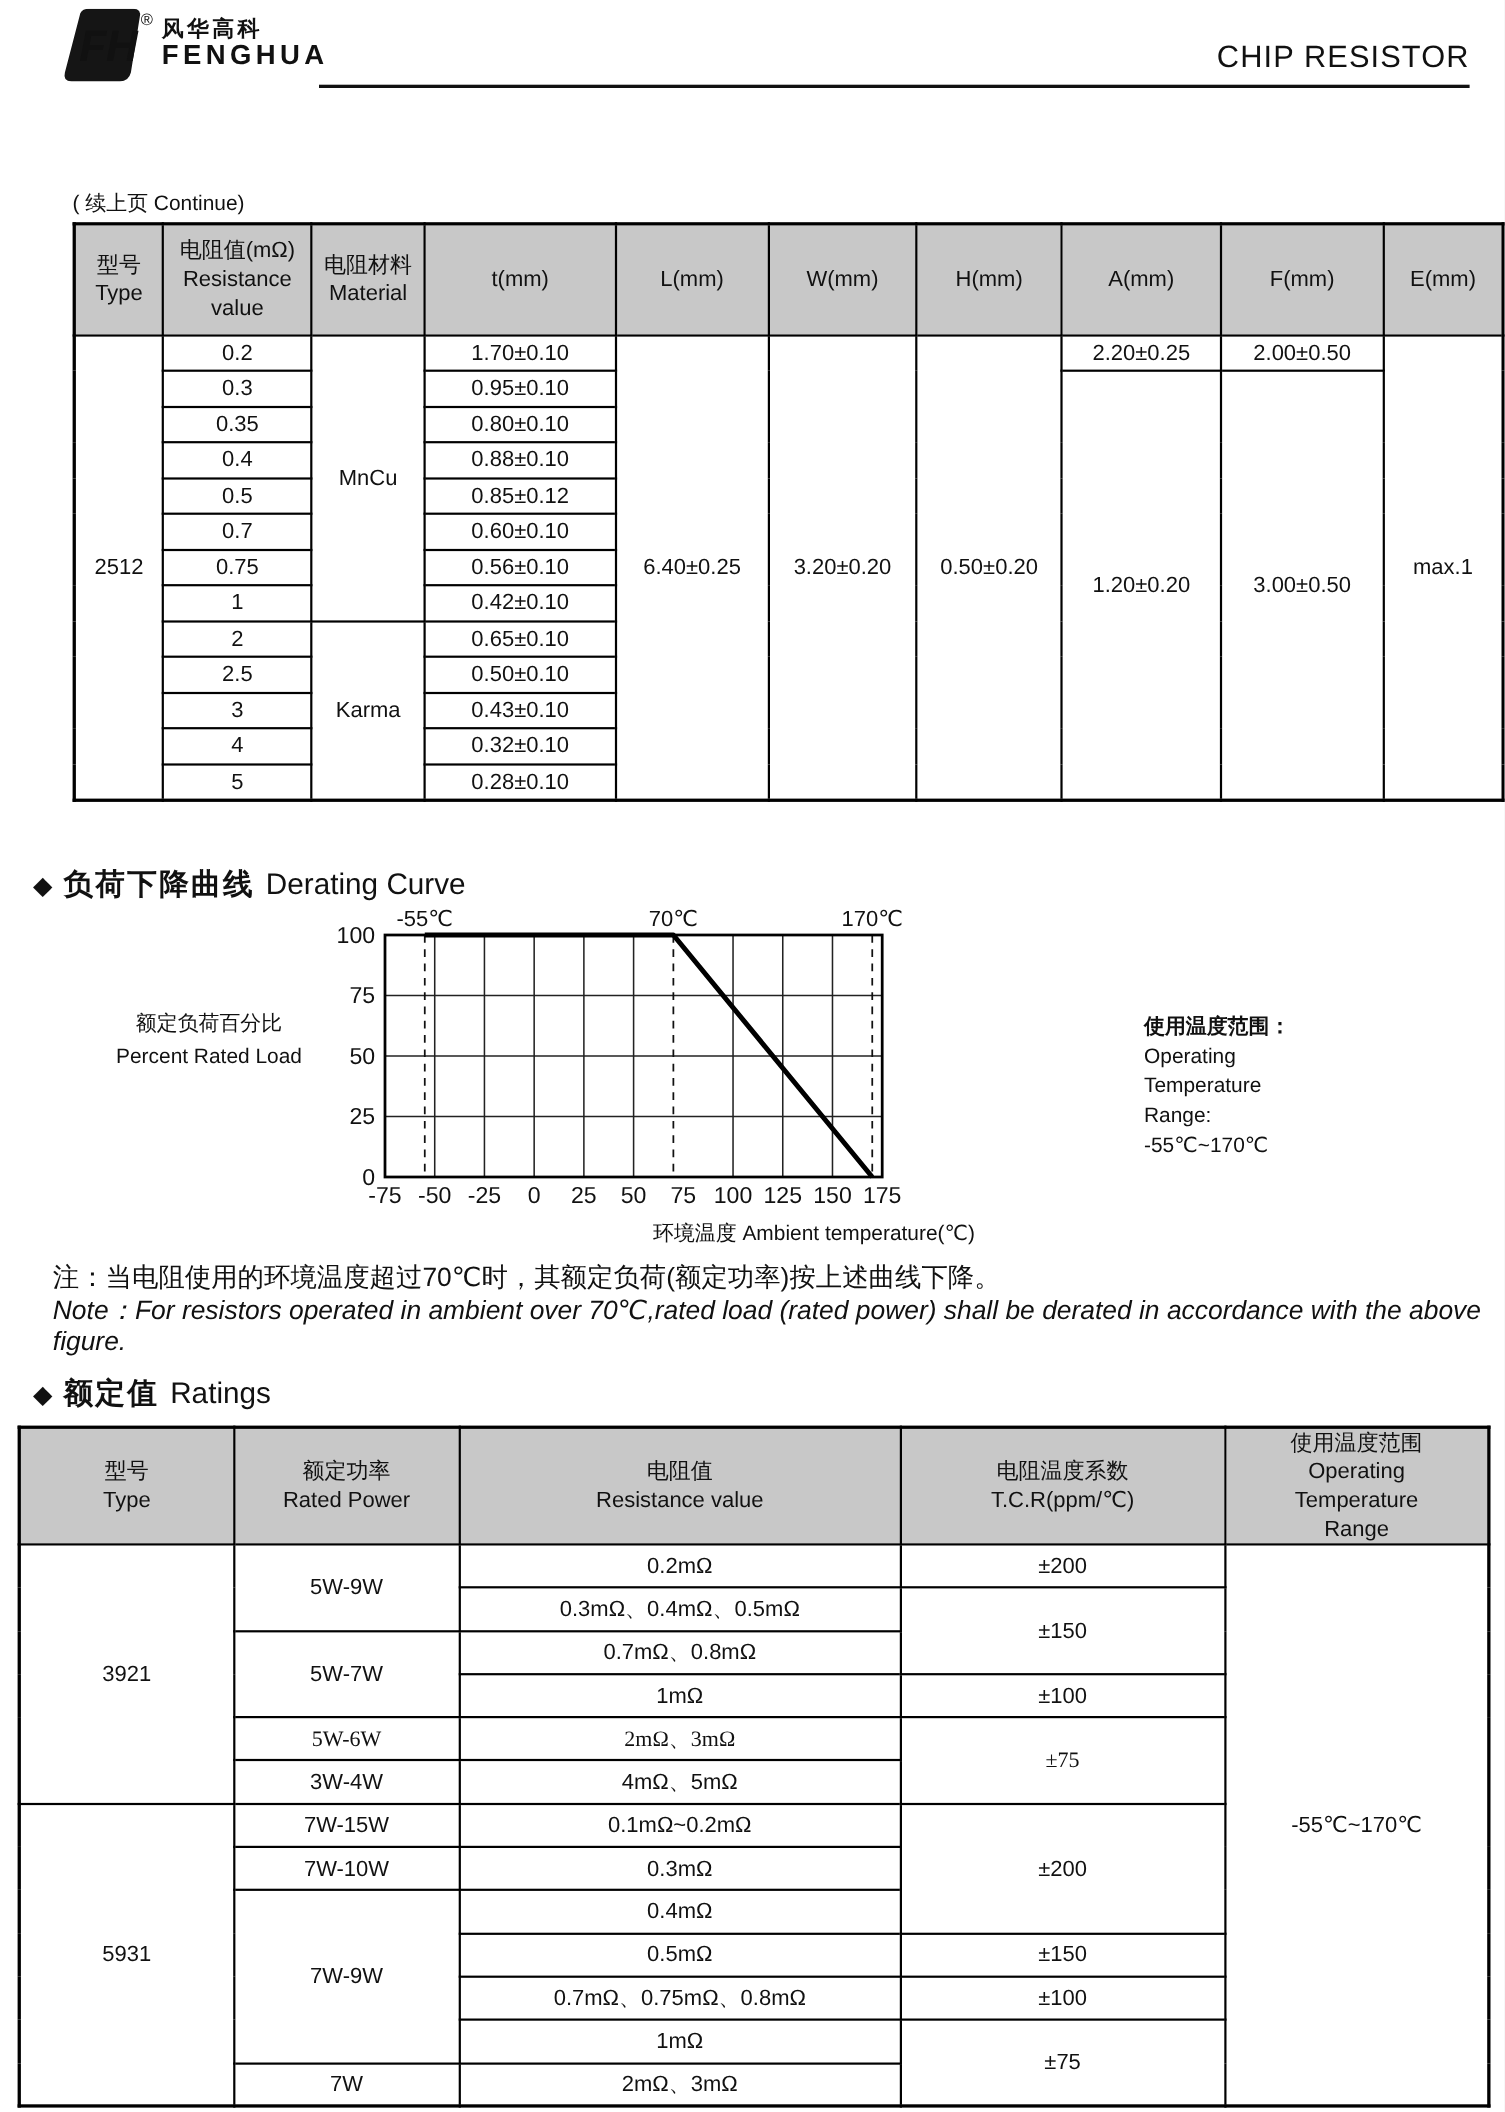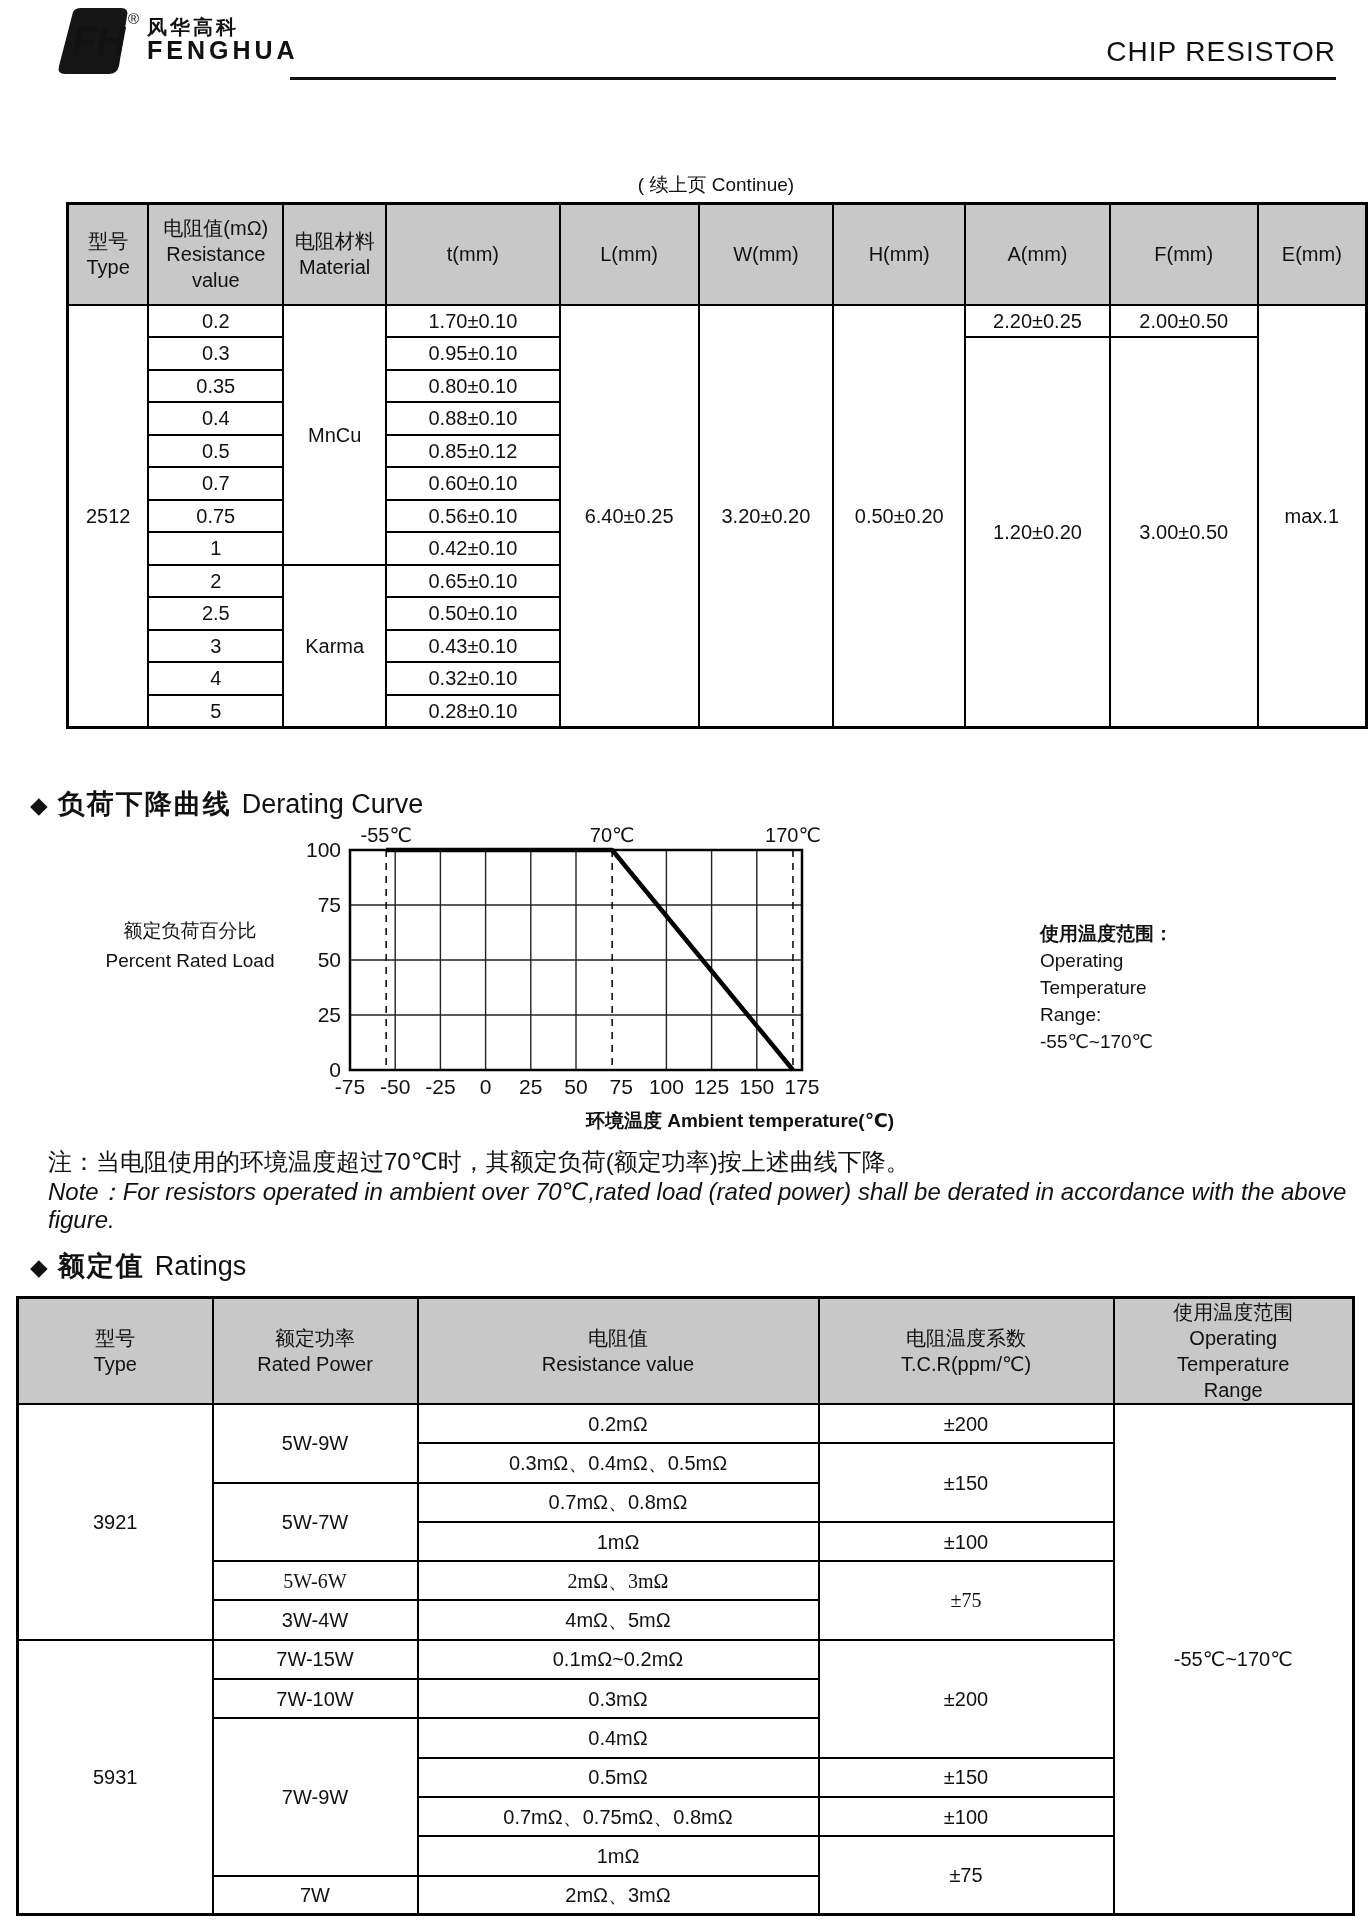--- a/index.html
+++ b/index.html
@@ -7,21 +7,21 @@
         font-family:"Liberation Sans","DejaVu Sans",sans-serif;color:#111;overflow:hidden;}
   .abs{position:absolute;}
 
   
   .brand-cn{font-size:20px;font-weight:bold;letter-spacing:3px;line-height:1.0;}
   .brand-en{font-size:25px;font-weight:bold;letter-spacing:4px;line-height:1.1;}
   .reg{font-size:15px;}
   .doc-title{font-size:28px;letter-spacing:1px;}
   .rule{background:#111;height:3px;}
 
-  .continue{font-size:19px;text-align:center;}
+  .continue{font-size:19px;text-align:left;}
 
   
   table.grid{border-collapse:collapse;table-layout:fixed;border:3px solid #000;}
   table.grid th,table.grid td{border:2px solid #000;text-align:center;vertical-align:middle;
       padding:0 2px;line-height:1.3;overflow:hidden;}
   table.grid th{background:#c8c8c8;font-weight:400;white-space:pre-line;font-size:20px;color:#111;}
   table.grid td{font-size:20px;color:#111;white-space:pre-line;}
 
   .section-head{font-size:27px;white-space:nowrap;}
   .section-head .dia{font-size:23px;margin-right:10px;}
@@ -211,21 +211,21 @@
     </svg>
 
   <div class="abs op-range" style="left:1040px;top:920px;">
     <div class="b">使用温度范围：</div>
     <div>Operating</div>
     <div>Temperature</div>
     <div>Range:</div>
     <div>-55℃~170℃</div>
   </div>
 
-  <div class="abs xlabel" style="left:420px;top:1108px;font-weight:bold;">环境温度 Ambient temperature(℃)</div>
+  <div class="abs xlabel" style="left:420px;top:1108px;">环境温度 Ambient temperature(℃)</div>
 
   <div class="abs note cjk" style="left:48px;top:1148px;width:1290px;">注：当电阻使用的环境温度超过70℃时，其额定负荷(额定功率)按上述曲线下降。</div>
   <div class="abs note" style="left:48px;top:1178px;width:1300px;font-style:italic;">Note：For resistors operated in ambient over 70℃,rated load (rated power) shall be derated in accordance with the above figure.</div>
 
   <div class="abs section-head" style="left:30px;top:1248px;">
     <span class="dia">◆</span><span class="cn">额定值</span><span class="en">Ratings</span>
   </div>
 
   <div class="abs" style="left:16px;top:1296px;" id="ratings-table">
       <table class="grid">

